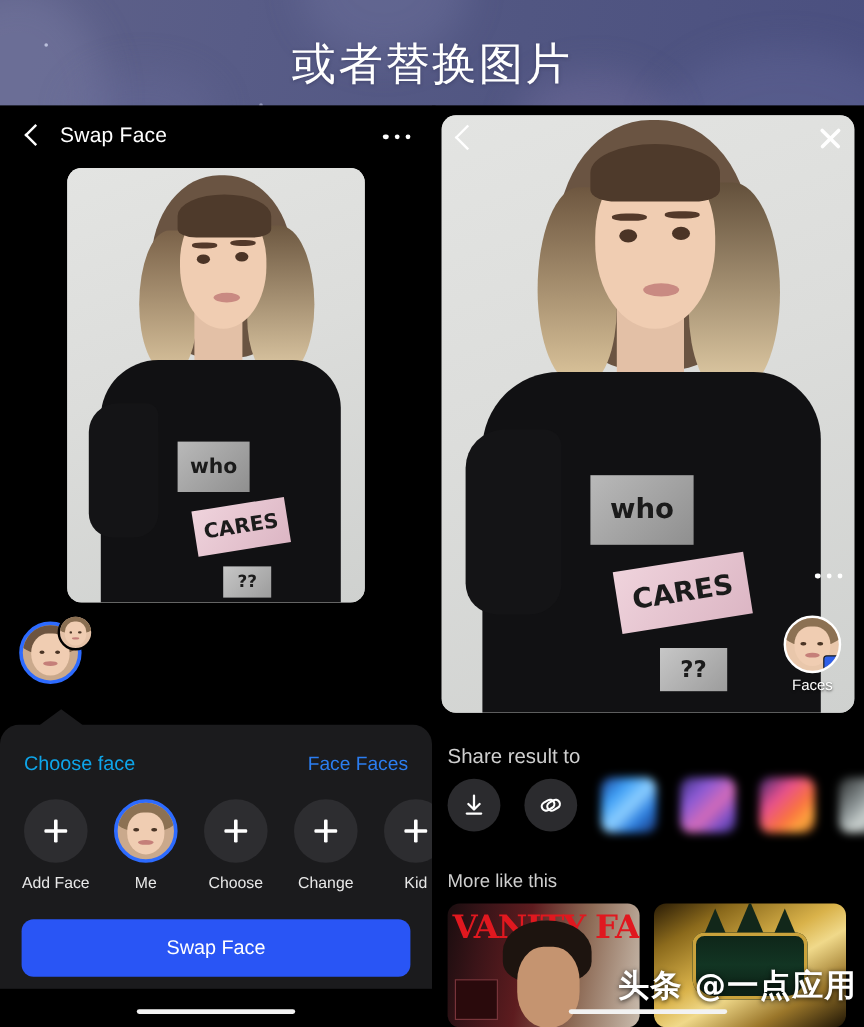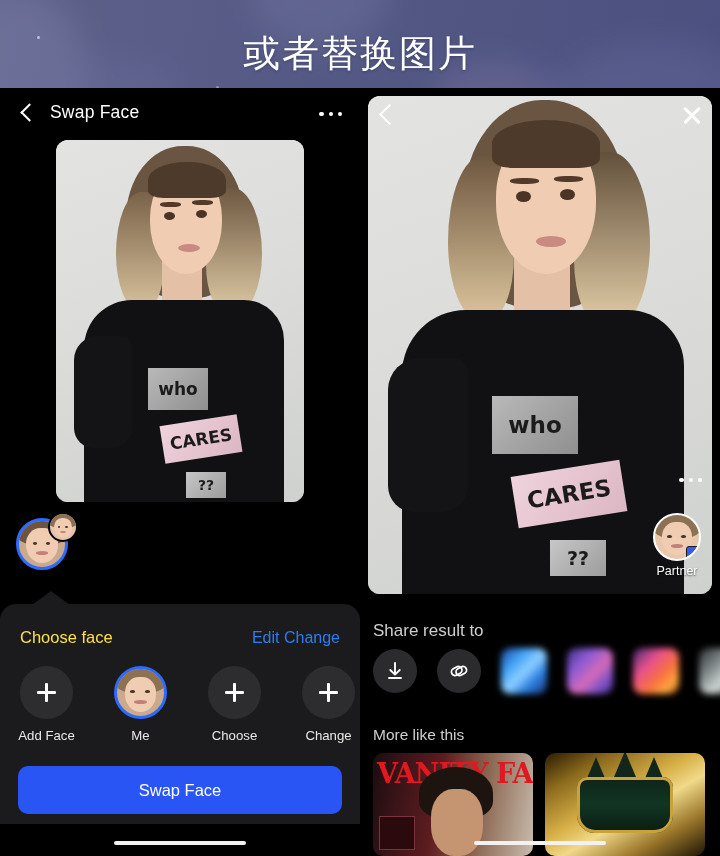--- a/index.html
+++ b/index.html
@@ -112,24 +112,24 @@
     position:absolute; left:0; bottom:0; width:360px; height:252px;
     background:#1b1b1d; border-radius:16px 16px 0 0;
   }
   .sheet-notch {
     position:absolute; left:32px; top:-13px; width:0; height:0;
     border-left:19px solid transparent; border-right:19px solid transparent;
     border-bottom:14px solid #1b1b1d;
   }
   .sheet-head { position:absolute; left:20px; top:24px; right:20px;
     display:flex; align-items:baseline; justify-content:space-between; }
-  .sheet-title { color:#fde047; font-size:16.5px; }
+  .sheet-title { color:#0ea5e9; font-size:16.5px; }
   .edit-faces { color:#2b7df0; font-size:16px; }
 
-  .face-row { position:absolute; left:20px; top:62px; display:flex; gap:41px; }
+  .face-row { position:absolute; left:20px; top:62px; display:flex; gap:22px; }
   .face-item { width:53px; display:flex; flex-direction:column; align-items:center; }
   .face-circ {
     width:53px; height:53px; border-radius:50%; background:#2d2d30;
     display:flex; align-items:center; justify-content:center; position:relative; overflow:hidden;
   }
   .face-circ.sel { background:#caa98c; border:3px solid #2d6bff; }
   .plus { position:relative; width:19px; height:19px; }
   .plus:before,.plus:after { content:""; position:absolute; background:#fff; border-radius:1px; }
   .plus:before { left:0; top:8.3px; width:19px; height:2.4px; }
   .plus:after { left:8.3px; top:0; width:2.4px; height:19px; }
@@ -278,21 +278,21 @@
           <div class="mf-eye" style="left:58%"></div>
         <div class="mf-mouth"></div>
       </div>
     </div>
 
     <div class="sheet">
       <div class="sheet-notch"></div>
 
       <div class="sheet-head">
         <span class="sheet-title">Choose face</span>
-        <span class="edit-faces">Edit Change</span>
+        <span class="edit-faces">Face Faces</span>
       </div>
 
       <div class="face-row">
         <div class="face-item">
           <div class="face-circ">
             <span class="plus"></span>
           </div>
           <div class="face-lbl">Add Face</div>
         </div>
 
@@ -373,21 +373,21 @@
       <div class="change-av">
         <div class="mini-face">
           <div class="mf-hair" style="background:#8c7153"></div>
             <div class="mf-skin"></div>
           <div class="mf-eye" style="left:28%"></div>
             <div class="mf-eye" style="left:60%"></div>
           <div class="mf-mouth"></div>
         </div>
         <div class="change-badge"></div>
       </div>
-      <div class="change-lbl">Partner</div>
+      <div class="change-lbl">Faces</div>
     </div>
 
     <div class="share-title">Share result to</div>
     <div class="share-row">
       <div class="share-circ">
         <svg width="22" height="22" viewBox="0 0 22 22">
           <path d="M11 3 V14 M6.3 10 L11 14.6 L15.7 10" stroke="#fff" stroke-width="1.9" fill="none" stroke-linecap="round" stroke-linejoin="round"></path>
           <path d="M5 18 H17" stroke="#fff" stroke-width="1.9" stroke-linecap="round"></path>
         </svg>
       </div>
@@ -412,15 +412,16 @@
         <div class="vf-box"></div>
       </div>
       <div class="thumb crown">
         <div class="crown-spike" style="left:40px;top:4px;"></div>
         <div class="crown-spike" style="left:69px;top:-2px;"></div>
         <div class="crown-spike" style="left:98px;top:4px;"></div>
         <div class="crown-body"></div>
       </div>
     </div>
 
+    <div class="watermark">头条 @一点应用</div>
     <div class="r-home-ind"></div>
   </div>
 </div>
 
 </body></html>

